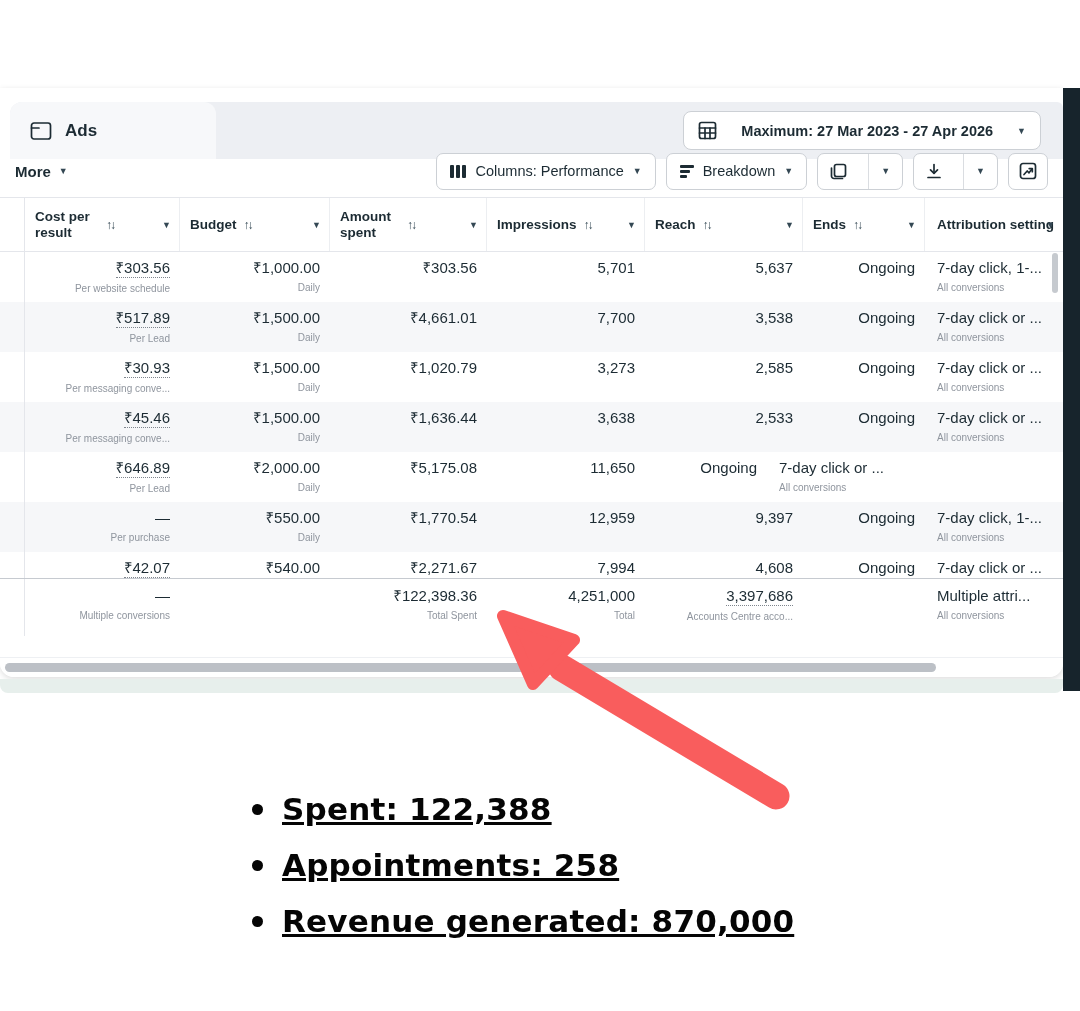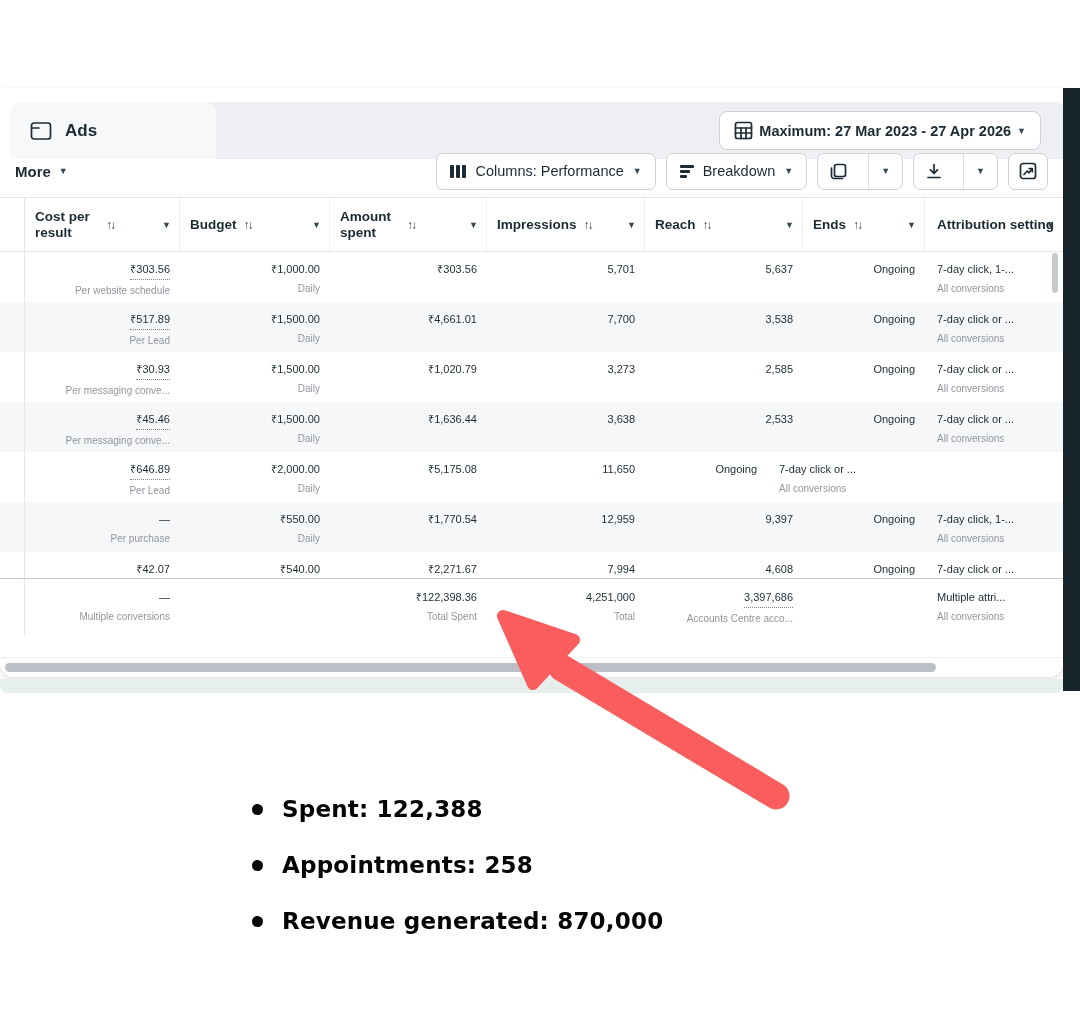--- a/index.html
+++ b/index.html
@@ -7,21 +7,21 @@
   .canvas { position:relative; width:1080px; height:1011px; background:#fff; overflow:hidden; }
 
   
   .panel { position:absolute; left:0; top:88px; width:1063px; height:589px; background:#fff;
            border-radius:0 0 14px 14px; box-shadow:0 2px 6px rgba(0,0,0,.14); }
 
   .tab-strip { position:absolute; left:10px; top:14px; width:1053px; height:57px; background:#edeff3; border-radius:12px 6px 0 0; }
   .tab { position:absolute; left:0; top:0; width:206px; height:57px; background:#f7f8fa; border-radius:12px 12px 0 0;
          display:flex; align-items:center; gap:13px; padding-left:20px; font-weight:700; font-size:17px; color:#1c2b33; }
   .date-btn { position:absolute; right:22px; top:9px; height:39px; background:#fff; border:1px solid #ccd0d5; border-radius:8px;
-              display:flex; align-items:center; gap:6px; padding:0 14px; font-size:14.5px; font-weight:600; color:#1c2b33; }
+              display:flex; align-items:center; gap:24px; padding:0 14px; font-size:14.5px; font-weight:600; color:#1c2b33; }
 
   .toolbar { position:absolute; left:0; top:57px; width:100%; height:52px; display:flex; align-items:center; padding:0 15px; background:transparent; }
   .more-btn { display:flex; align-items:center; gap:8px; font-size:15px; font-weight:600; color:#1c2b33; cursor:pointer; }
   .toolbar-right { margin-left:auto; display:flex; align-items:center; gap:10px; }
   .btn { height:37px; background:#fff; border:1px solid #ccd0d5; border-radius:7px; display:flex; align-items:center; gap:9px;
          padding:0 13px; font-size:14.5px; font-weight:500; color:#1c2b33; cursor:pointer; }
   .btn .caret, .more-btn .caret, .date-btn .caret, .hc .caret { font-size:9px; color:#344854; }
   .split { padding:0; }
   .split .seg { height:100%; display:flex; align-items:center; padding:0 12px; }
   .split .seg + .seg { border-left:1px solid #dadde1; }
@@ -43,21 +43,21 @@
   .hc .sort { margin-left:7px; font-size:12px; letter-spacing:-2px; color:#344854; }
   .hc .caret { margin-left:auto; }
 
   .tbody { position:absolute; left:0; top:164px; width:100%; }
   .tr { display:flex; height:50px; background:#fff; }
   .tr.stripe { background:#f6f7f9; }
   .tr.clip { height:26px; overflow:hidden; }
   .tr.totals { height:58px; border-top:1px solid #c6cad0; background:#fff; }
   .td { padding-top:7px; overflow:hidden; }
   .totals .td { padding-top:8px; }
-  .td .val { font-size:11px; color:#1c2b33; line-height:17px; }
+  .td .val { font-size:15px; color:#1c2b33; line-height:17px; }
   .td .sub { font-size:10px; color:#8f959e; margin-top:4px; line-height:14px; }
   .num { text-align:right; padding-right:10px; }
   .dotted { border-bottom:1.5px dotted #7e858d; padding-bottom:1px; display:inline-block; }
 
   .c-cut  { width:25px;  border-right:1px solid #e4e6eb; padding:0; }
   .c-cost { width:155px; }
   .c-bud  { width:150px; }
   .c-spent{ width:157px; }
   .c-impr { width:158px; }
   .c-reach{ width:158px; }
@@ -75,21 +75,21 @@
   .vthumb { position:absolute; left:1052px; top:253px; width:6px; height:40px; background:#c6cacf; border-radius:3px; z-index:5; }
 
   .dark-bar { position:absolute; left:1063px; top:88px; width:17px; height:603px; background:#17242c; }
   .band { position:absolute; left:0; top:679px; width:1063px; height:14px; background:#e7efec; border-radius:0 0 8px 8px; }
 
   
   .arrow-svg { position:absolute; left:0; top:0; width:1080px; height:1011px; pointer-events:none; z-index:20; }
   .bullets { position:absolute; left:252px; top:781px; list-style:none; z-index:10; }
   .bullets li { display:flex; align-items:center; height:56px; }
   .bullets .dot { width:11px; height:11px; border-radius:50%; background:#050505; margin-right:19px; flex:0 0 auto; }
-  .bullets .btxt { font-family:"DejaVu Sans",sans-serif; font-weight:700; font-size:23px; color:#050505; letter-spacing:.2px; }
+  .bullets .btxt { font-family:"DejaVu Sans",sans-serif; font-weight:700; font-size:31px; color:#050505; letter-spacing:.2px;text-decoration:underline; }
 
   svg .ic { fill:none; stroke:#1c2b33; stroke-width:1.7; stroke-linecap:round; stroke-linejoin:round; }
 </style>
 </head>
 <body>
 
 <div class="canvas">
 
   <div class="panel">
 

